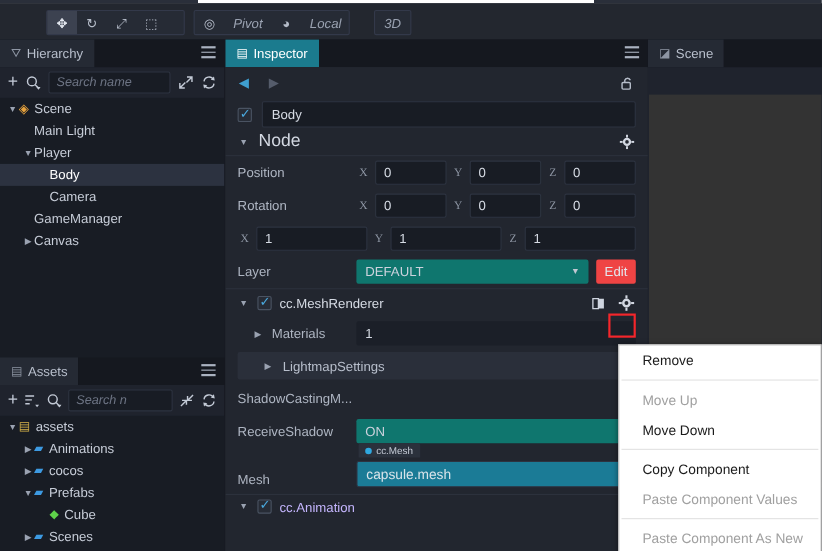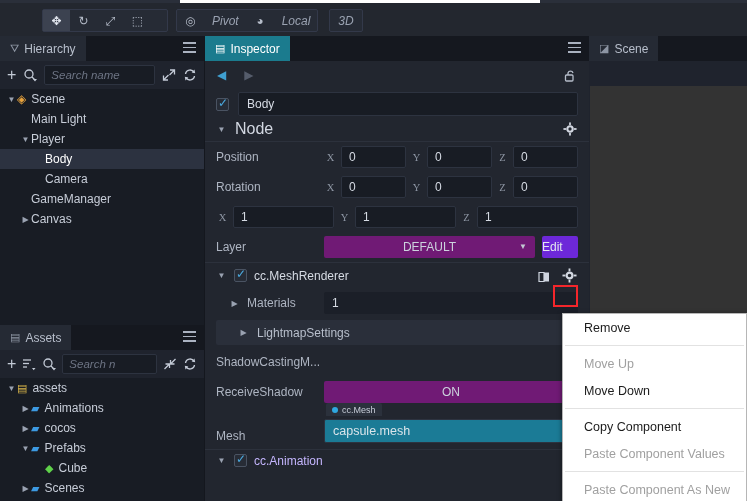--- a/index.html
+++ b/index.html
@@ -73,26 +73,26 @@
                 border-bottom:1px solid #2c313c; }
   .sectionhdr .ttl { color:#d3d8e2; font-size:16px; }
   .gear { position:absolute; right:12px; top:5px; cursor:pointer; }
 
   .proprow { height:30px; display:flex; align-items:center; padding:0 11px; }
   .proplbl { width:108px; color:#aeb5c2; font-size:12px; }
   .axisgrp { flex:1; display:flex; align-items:center; gap:4px; }
   .axislbl { width:13px; color:#8d95a3; font-size:10.5px; font-family:"Liberation Serif", serif; text-align:center;}
   .numfield { flex:1; height:22px; background:#181c24; border:1px solid #2d3340; border-radius:2px;
               display:flex; align-items:center; padding:0 7px; color:#d6dbe4; font-size:12px; cursor:text;}
-  .dropdown { flex:1; height:22px; background:#701a75; border-radius:2px; display:flex; align-items:center;
-              padding:0 8px; color:#ccd2dd; font-size:12px; position:relative; cursor:pointer;justify-content:center; }
+  .dropdown { flex:1; height:22px; background:#0f766e; border-radius:2px; display:flex; align-items:center;
+              padding:0 8px; color:#ccd2dd; font-size:12px; position:relative; cursor:pointer; }
   .dropdown .caret { position:absolute; right:8px; top:6px; font-size:8px; color:#c2c8d3; }
   .dropdown.small .caret { right:5px; top:8px; font-size:6px; }
-  .editbtn { width:36px; height:22px; margin-left:7px; background:#6d28d9; border-radius:2px; color:#e3e7ee;
-             font-size:12px; display:flex; align-items:center; cursor:pointer; }
+  .editbtn { width:36px; height:22px; margin-left:7px; background:#ef4444; border-radius:2px; color:#e3e7ee;
+             font-size:12px; display:flex; align-items:center; justify-content:center; cursor:pointer; }
 
   .comphdr { height:26px; display:flex; align-items:center; gap:7px; padding:0 11px; position:relative;
              border-top:1px solid #2c313c; }
   .comphdr .cname { color:#d6dbe4; font-size:12px; }
   .comphdr .bookicon { position:absolute; right:38px; top:6px; cursor:pointer; }
 
   .subrow { height:30px; display:flex; align-items:center; padding:0 11px; }
   .subrow .sublbl { display:flex; align-items:center; gap:7px; width:108px; color:#aeb5c2; font-size:12px;
                     padding-left:13px; }
   .flatfield { flex:1; height:22px; background:#1b1f28; border-radius:2px; display:flex; align-items:center;
@@ -144,21 +144,21 @@
       <div class="tbbtn">⬚</div>
     </div>
 
     <div class="tbgroup" style="left:176px;width:142px;">
       <div class="tbbtn">◎</div>
       <div class="tblabel">Pivot</div>
       <div class="tbbtn">◕</div>
       <div class="tblabel">Local</div>
     </div>
 
-    <div class="tbgroup" style="left:329px;width:34px;justify-content:center;">
+    <div class="tbgroup" style="left:340px;width:34px;justify-content:center;">
       <div class="tblabel">3D</div>
     </div>
   </div>
 
   <div class="panel" id="hierarchy">
     <div class="tabbar">
       <div class="tab">
         <span style="color:#8d95a3;font-size:11px;">⛛</span>
         <span>Hierarchy</span>
       </div>

